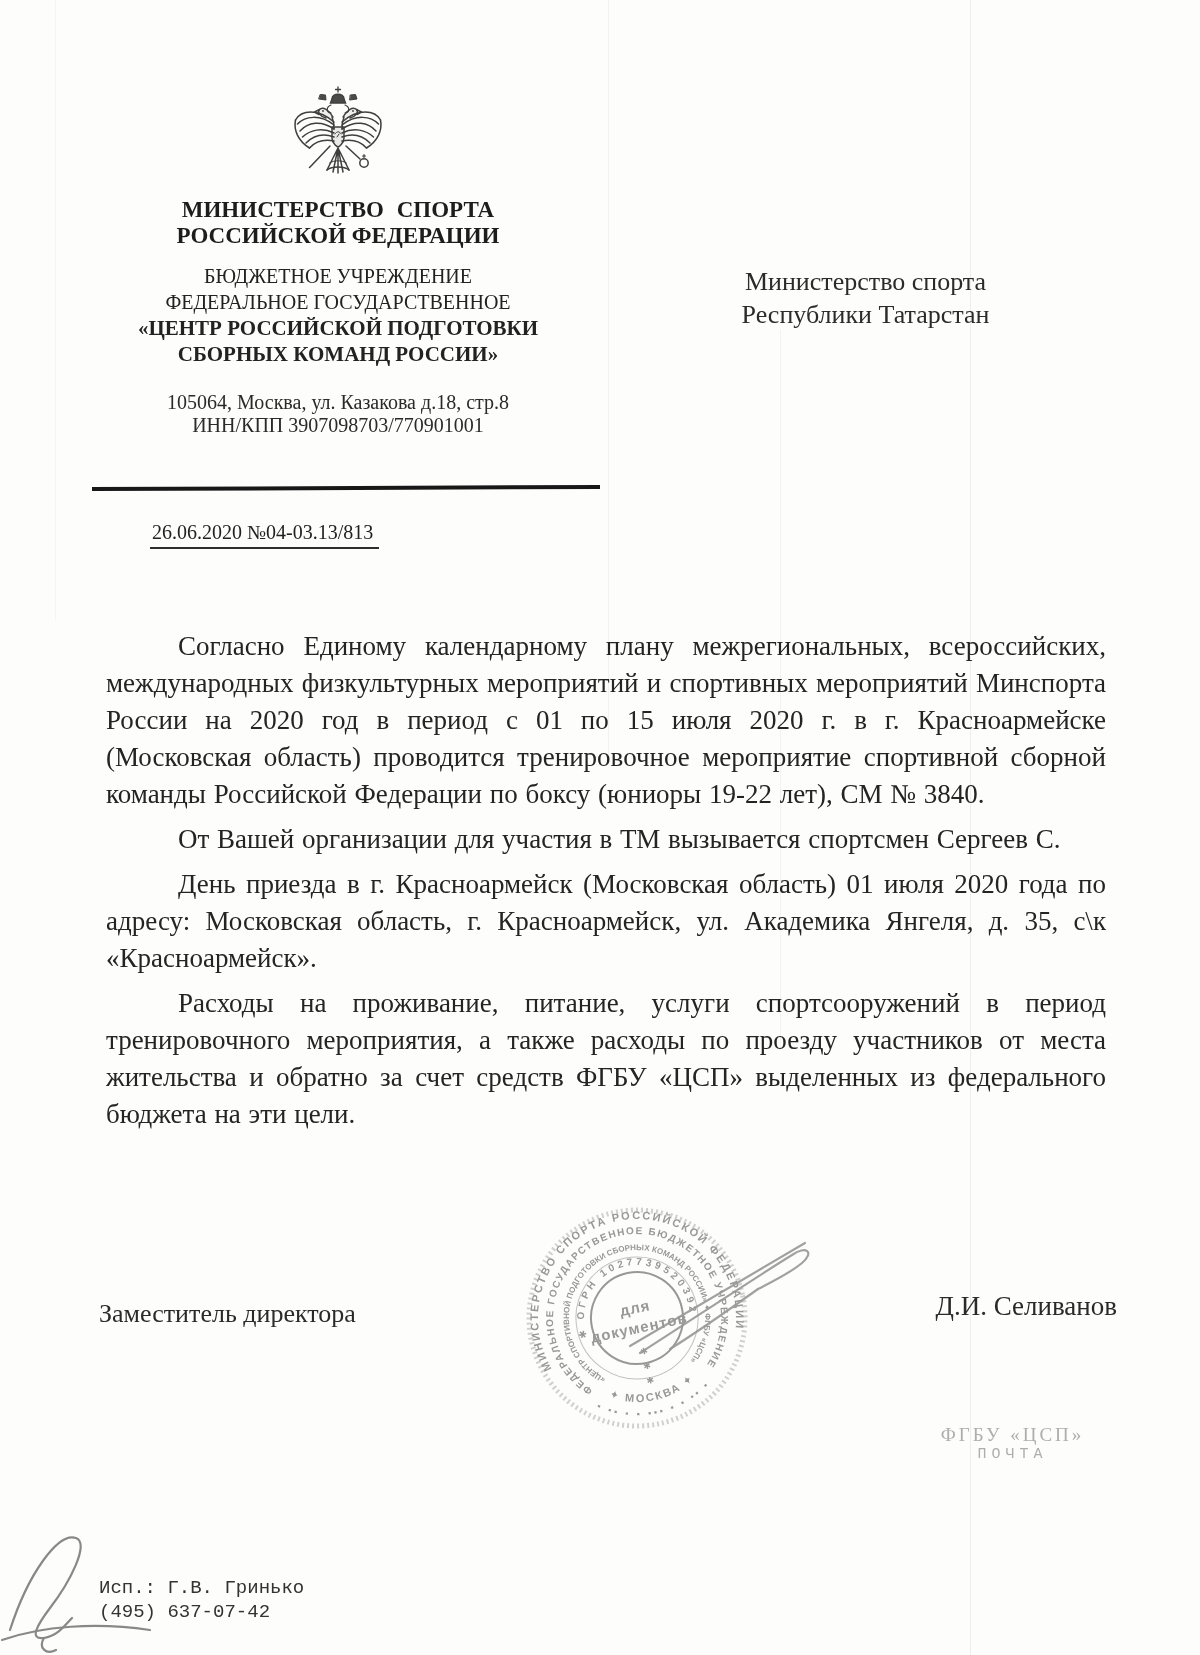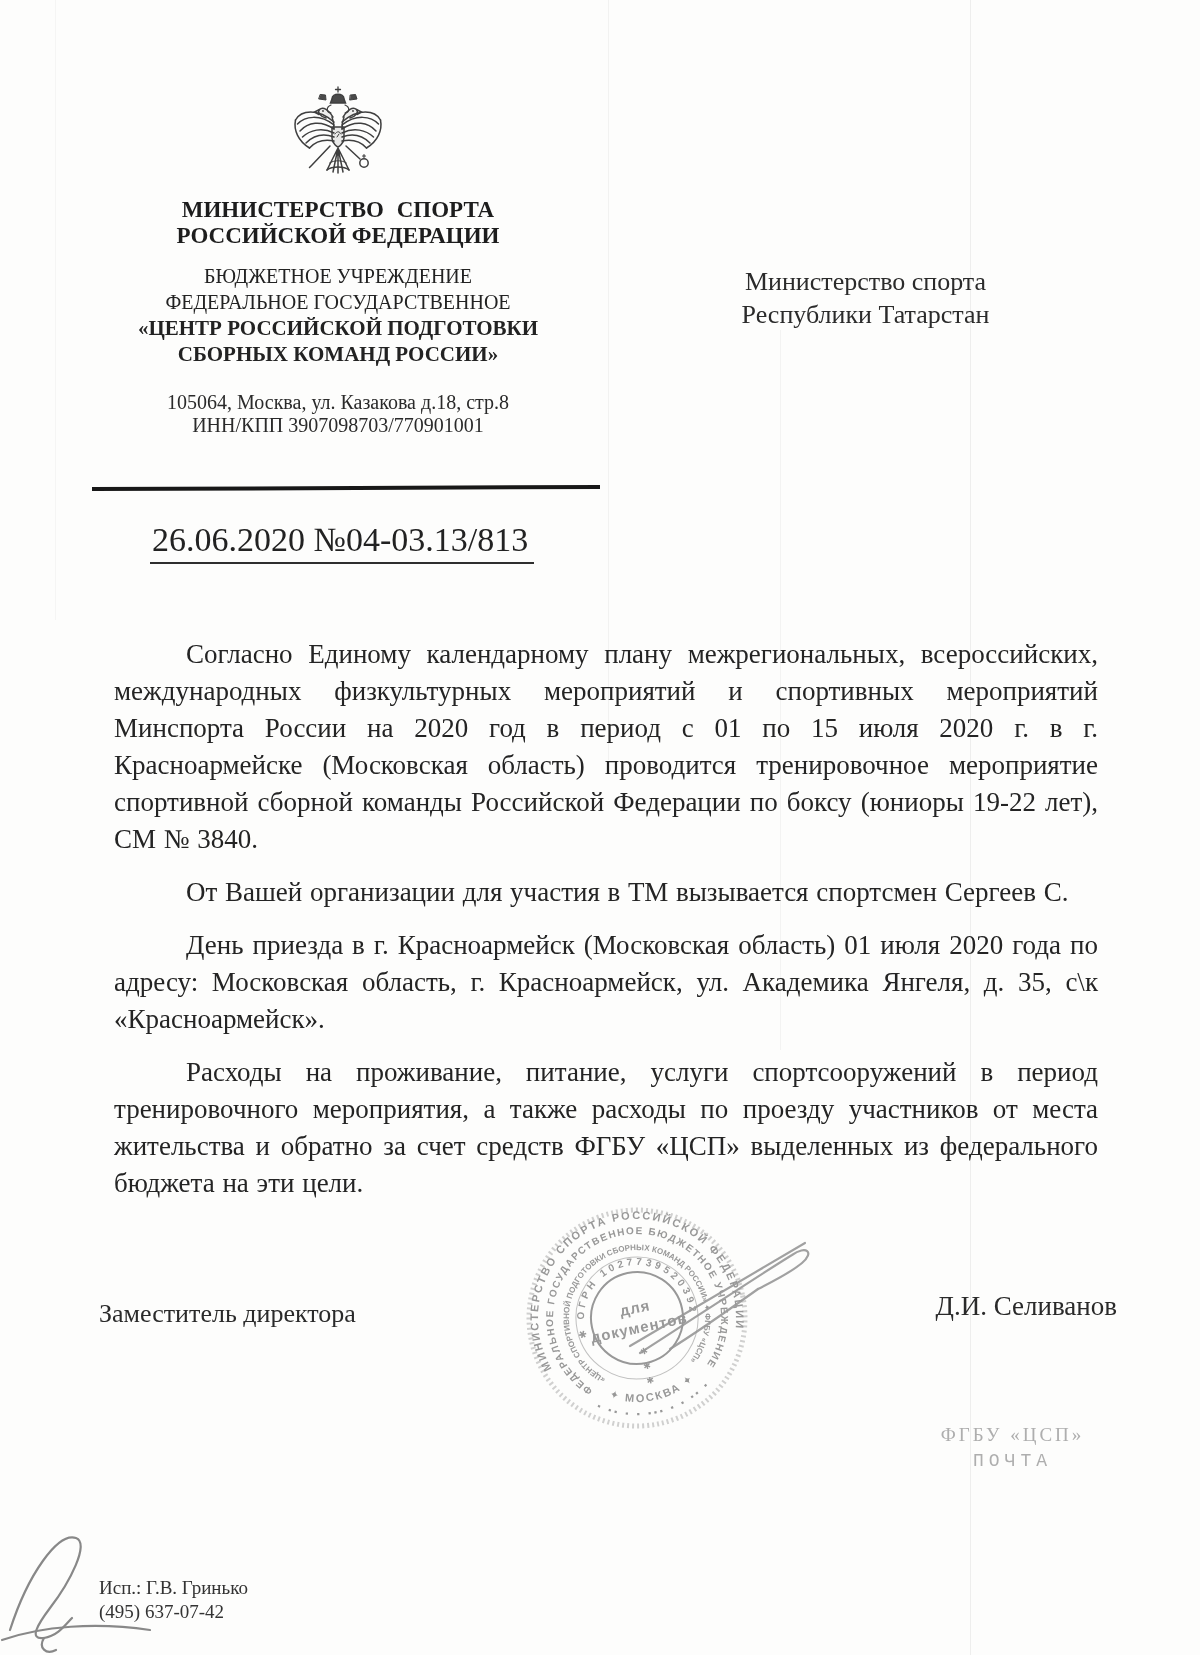--- a/index.html
+++ b/index.html
@@ -24,39 +24,39 @@
   .org{top:263px;font-size:20px;line-height:26px;color:#222;}
   .org .b{font-weight:bold;font-size:21px;}
   .addr{top:391px;font-size:20px;line-height:23px;color:#2a2a2a;}
 
   .addressee{position:absolute;left:718px;top:265px;width:295px;text-align:center;
     font-size:26px;line-height:33px;color:#2b2b2b;}
 
   .divider{position:absolute;left:92px;top:486px;width:508px;height:4px;
     background:#181818;transform:rotate(-.25deg);}
 
-  .refline{position:absolute;left:150px;top:521px;font-size:34px;color:#222;
+  .refline{position:absolute;left:150px;top:521px;font-size:20px;color:#222;
     border-bottom:2px solid #2e2e2e;padding:0 6px 3px 2px;}
 
   .body-text{position:absolute;left:98px;top:620px;width:1016px;
     font-size:27px;line-height:37px;text-align:justify;color:#242424;word-spacing:1px;}
-  .body-text p{margin:16px;text-indent:72px;}
+  .body-text p{margin:8px;text-indent:72px;}
 
   .sig-label{position:absolute;left:99px;top:1299px;font-size:26px;color:#2a2a2a;}
   .sig-name{position:absolute;right:83px;top:1291px;font-size:27px;color:#2a2a2a;}
 
   .stamp{position:absolute;left:512px;top:1193px;width:250px;height:250px;}
   .penstroke{position:absolute;left:600px;top:1225px;width:240px;height:140px;}
 
   .mail-stamp{position:absolute;left:925px;top:1424px;width:175px;text-align:center;
     font-family:"Liberation Mono","DejaVu Sans Mono",monospace;color:#aeaeae;}
   .mail-stamp .m1{font-size:19px;letter-spacing:3px;font-family:Liberation Serif, serif;}
-  .mail-stamp .m2{font-size:18px;letter-spacing:5px;margin-top:5px;}
-
-  .executor{position:absolute;left:99px;top:1576px;font-size:19px;line-height:24px;color:#333;}
+  .mail-stamp .m2{font-size:15px;letter-spacing:5px;}
+
+  .executor{position:absolute;left:99px;top:1576px;font-size:19px;line-height:24px;color:#333;font-family:Liberation Mono, monospace;}
   .initials{position:absolute;left:0;top:1508px;width:200px;height:147px;}
 </style>
 </head>
 <body>
 
 <div class="page">
 
   <div class="scanline sl1"></div>
   <div class="scanline sl2"></div>
   <div class="scanline sl3"></div>

